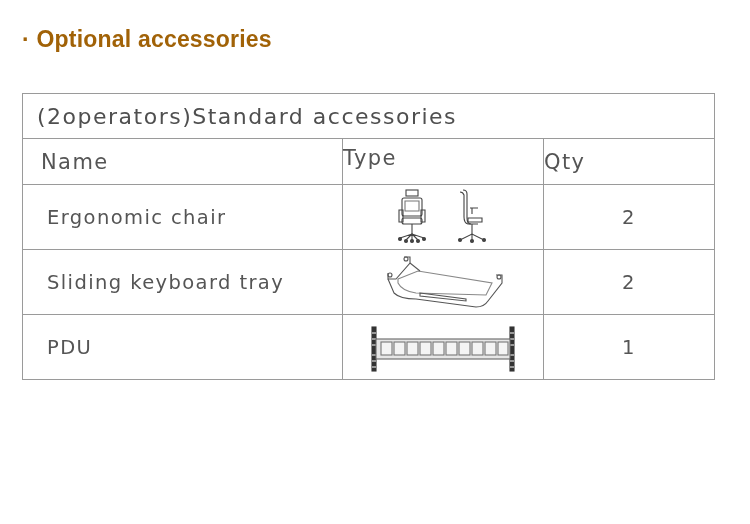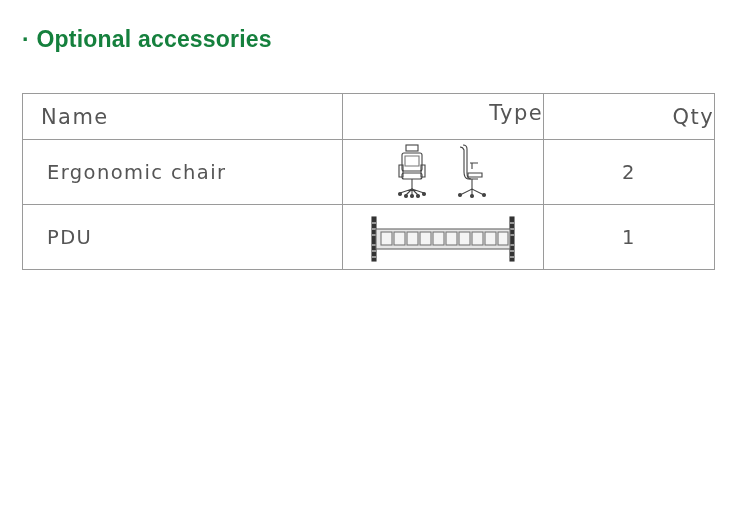--- a/index.html
+++ b/index.html
@@ -1,43 +1,46 @@
 <!DOCTYPE html>
 <html><head>
 <meta charset="utf-8">
 <style>
   html, body { margin: 0; padding: 0; background: #ffffff; }
   body { width: 750px; height: 524px; position: relative; overflow: hidden; font-family: "DejaVu Sans", sans-serif; }
-  .heading { position: absolute; left: 22px; top: 26px; font-family: "Liberation Sans", sans-serif; font-weight: bold; font-size: 23px; color: #15803d; letter-spacing: 0.2px; }
+  .heading { position: absolute; left: 22px; top: 26px; font-family: "Liberation Sans", sans-serif; font-weight: bold; font-size: 23px; color: #a16207; letter-spacing: 0.2px; }
   table.acc { position: absolute; left: 22px; top: 93px; width: 692px; border-collapse: collapse; table-layout: fixed; }
   table.acc td { border: 1px solid #9a9a9a; color: #555; padding: 0; font-size: 19.5px; letter-spacing: 1.4px; }
   .title-cell { height: 44px; padding-left: 14px !important; font-size: 22px !important; letter-spacing: 1.5px !important; color: #4f4f4f !important; }
   .hdr td { height: 45px; font-size: 21px !important; color: #555 !important; margin-left: 36px; }
   .hdr .name { padding-left: 18px !important; }
-  .hdr .type, .hdr .qty { text-align: right; }
+  .hdr .type, .hdr .qty { text-align: left; }
   .hdr .type span { position: relative; top: -4px; }
   tr.row td { height: 64px; margin-left: 48px; }
   tr.row td.n { padding-left: 24px; }
   tr.row td.q { text-align: center; }
   tr.row td.t { text-align: center; vertical-align: middle; }
   .icon { display: inline-block; vertical-align: middle; }
   svg { display: block; }
 </style>
 </head>
 <body>
 
 <div class="heading">· Optional accessories</div>
 
 <table class="acc">
   <colgroup>
       <col style="width:320px">
       <col style="width:201px">
       <col style="width:171px">
     </colgroup>
   <tbody>
+      <tr>
+    <td class="title-cell" colspan="3">(2operators)Standard accessories</td>
+  </tr>
   <tr class="hdr">
     <td class="name">Name</td>
     <td class="type"><span>Type</span></td>
     <td class="qty">Qty</td>
   </tr>
 
   <tr class="row">
     <td class="n">Ergonomic chair</td>
     <td class="t">
       <span class="icon">
@@ -65,20 +68,38 @@
           <circle cx="72" cy="52" r="1.5" fill="#444"></circle>
               <circle cx="96" cy="52" r="1.5" fill="#444"></circle>
               <circle cx="84" cy="53" r="1.5" fill="#444"></circle>
         </svg>
       </span>
     </td>
     <td class="q">2</td>
   </tr>
 
 
+  <tr class="row">
+    <td class="n">Sliding keyboard tray</td>
+    <td class="t">
+      <span class="icon">
+        <svg width="135" height="58" viewBox="0 0 135 58" fill="none" stroke="#555" stroke-width="1.1">
+          <path d="M28 4 L34 4 L34 10 L20 26 L12 26 L12 20"></path>
+          <path d="M12 26 L18 40 Q24 46 40 46 L100 54 Q108 54 112 48 L126 30 L126 22 L120 22"></path>
+          <path d="M22 26 L42 18 L116 30 L110 42 L40 40 Q26 38 22 30 z" stroke="#888"></path>
+          <path d="M34 10 L44 18"></path>
+          <path d="M44 40 L90 46 L90 48 L44 43 z"></path>
+          <circle cx="14" cy="22" r="2"></circle>
+              <circle cx="30" cy="6" r="2"></circle>
+              <circle cx="123" cy="24" r="2"></circle>
+        </svg>
+      </span>
+    </td>
+    <td class="q">2</td>
+  </tr>
 
   <tr class="row">
     <td class="n">PDU</td>
     <td class="t">
       <span class="icon">
         <svg width="150" height="52" viewBox="0 0 150 52" fill="none" stroke="#333" stroke-width="1.1">
           <rect x="4" y="6" width="4" height="44" fill="#333"></rect>
           <rect x="142" y="6" width="4" height="44" fill="#333"></rect>
           <g stroke="#fff" stroke-width="1">
                 <line x1="4" y1="12" x2="8" y2="12"></line>

